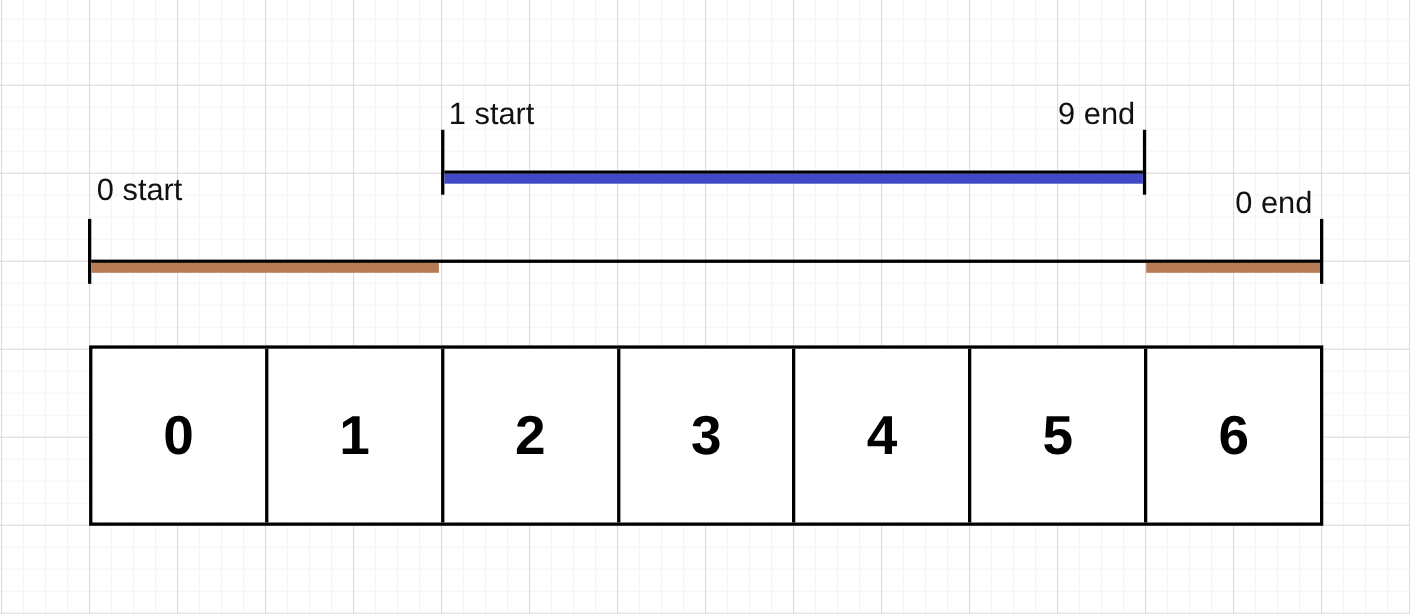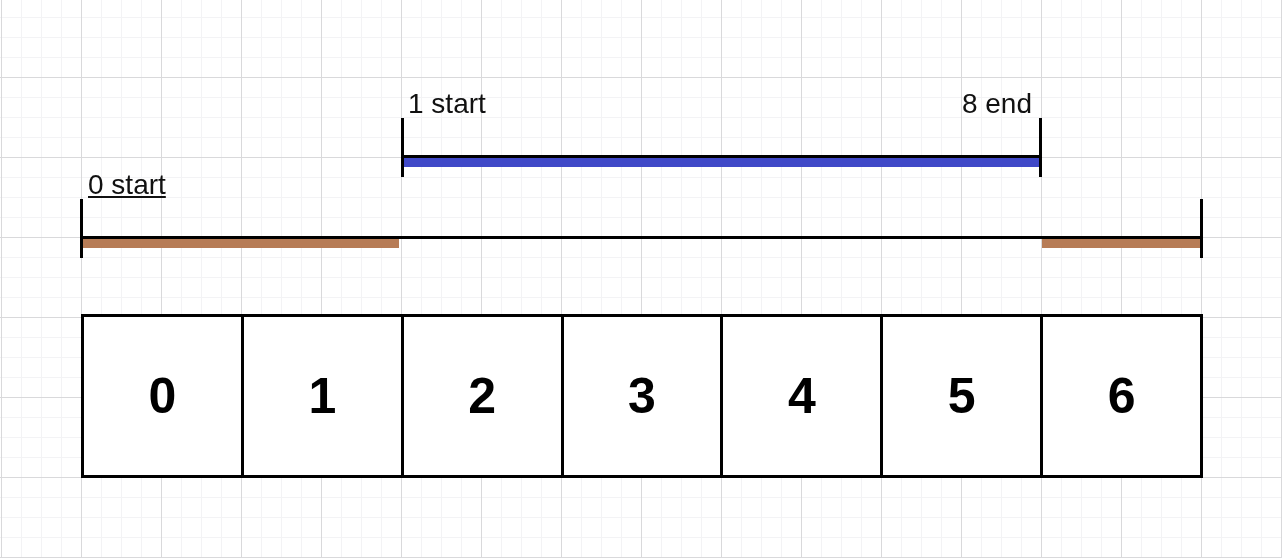--- a/index.html
+++ b/index.html
@@ -59,21 +59,21 @@
 
   .lbl {
     position: absolute;
     font-size: 28px;
     line-height: 1.2;
     color: var(--label_text, #111111);
     white-space: nowrap;
   }
   #label-1-start { left: 408px;  top: 87px; }
   #label-1-end   { left: 889px;  top: 87px;  width: 143px; text-align: right; }
-  #label-0-start { left: 88px;   top: 168px; text-decoration: underline; }
+  #label-0-start { left: 88px;   top: 156px; }
   #label-0-end   { left: 1050px; top: 168px; width: 143px; text-align: right; }
 
   #buffer-table {
     position: absolute;
     left: 81px; top: 314px;
     width: 1122px; height: 164px;
     box-sizing: border-box;
     border: 3px solid var(--line, #000);
     display: flex;
     background: #ffffff;
@@ -91,27 +91,28 @@
     font-weight: bold;
     color: #000000;
   }
 </style>
 </head>
 <body>
 
 <div id="canvas">
 
   <div class="lbl" id="label-1-start">1 start</div>
-  <div class="lbl" id="label-1-end">8 end</div>
+  <div class="lbl" id="label-1-end">9 end</div>
   <div class="tick" id="tick-1-start"></div>
   <div class="tick" id="tick-1-end"></div>
   <div class="hline" id="bar-1-topline"></div>
   <div class="seg" id="bar-1"></div>
 
   <div class="lbl" id="label-0-start">0 start</div>
+  <div class="lbl" id="label-0-end">0 end</div>
   <div class="tick" id="tick-0-start"></div>
   <div class="tick" id="tick-0-end"></div>
   <div class="hline" id="line-0"></div>
   <div class="seg" id="seg-0-left"></div>
   <div class="seg" id="seg-0-right"></div>
 
   <div id="buffer-table">
     <div class="cell">
       <span class="cell-value">0</span>
     </div>

